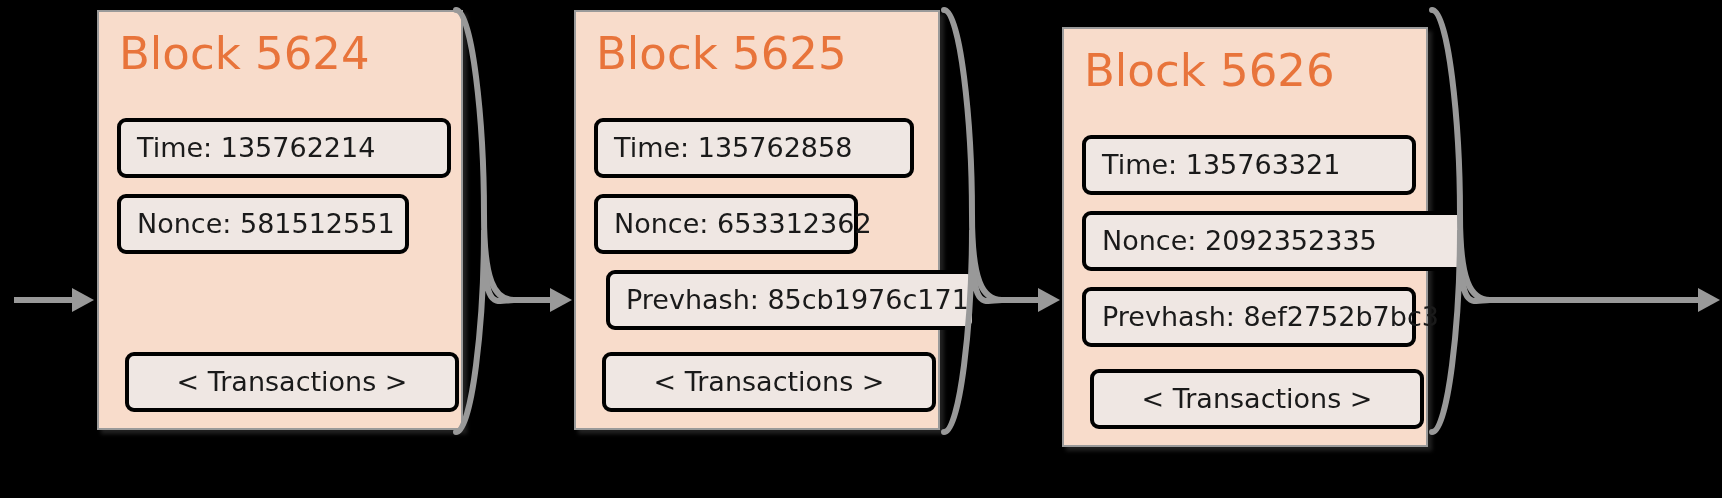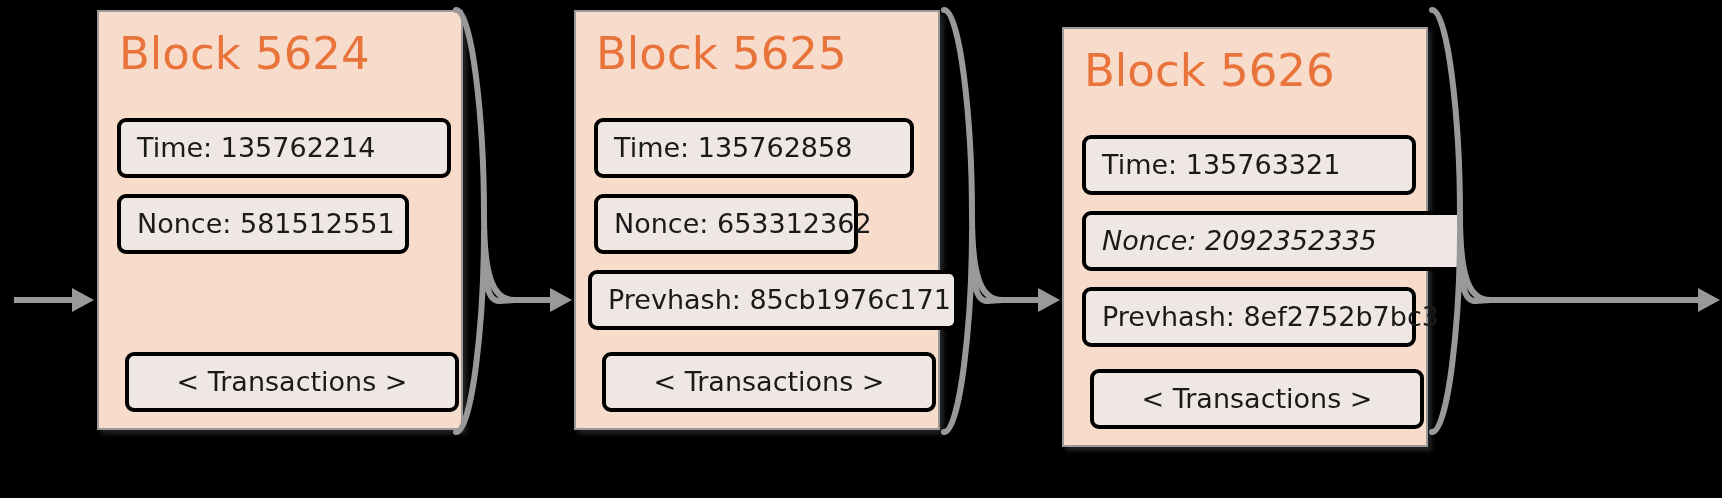--- a/index.html
+++ b/index.html
@@ -77,41 +77,41 @@
   </svg>
 
   <div class="block" style="left:574px; top:10px; width:366px; height:420px;">
     <div class="block-title">Block 5625</div>
     <div class="field" style="left:18px; top:106px; width:320px;">
       <span class="field-text">Time: 135762858</span>
     </div>
     <div class="field" style="left:18px; top:182px; width:264px;">
       <span class="field-text">Nonce: 653312362</span>
     </div>
-    <div class="field" style="left:12px; top:258px; width:370px;">
+    <div class="field" style="left:30px; top:258px; width:370px;">
       <span class="field-text">Prevhash: 85cb1976c171</span>
     </div>
     <div class="field center" style="left:18px; top:340px; width:334px;">
       <span class="field-text">&lt; Transactions &gt;</span>
     </div>
   </div>
 
   <svg class="connector" style="left:938px; top:0px;" width="125" height="440" viewBox="0 0 125 440">
     <path d="M6,10 C22,10 34,120 34,215 C34,280 44,300 64,300" fill="none" stroke="#999999" stroke-width="6" stroke-linecap="round"></path>
     <path d="M6,432 C22,432 34,322 34,230 C34,315 44,300 64,300" fill="none" stroke="#999999" stroke-width="6" stroke-linecap="round"></path>
     <line x1="60" y1="300" x2="100" y2="300" stroke="#999999" stroke-width="6"></line>
     <polygon points="100,288 122,300 100,312" fill="#999999"></polygon>
   </svg>
 
   <div class="block" style="left:1062px; top:27px; width:366px; height:420px;">
     <div class="block-title">Block 5626</div>
     <div class="field" style="left:18px; top:106px; width:334px;">
       <span class="field-text">Time: 135763321</span>
     </div>
-    <div class="field" style="left:18px; top:182px; width:384px;font-style:italic;">
+    <div class="field" style="left:18px; top:182px; width:384px;">
       <span class="field-text">Nonce: 2092352335</span>
     </div>
     <div class="field" style="left:18px; top:258px; width:334px;">
       <span class="field-text">Prevhash: 8ef2752b7bc3</span>
     </div>
     <div class="field center" style="left:18px; top:340px; width:334px;">
       <span class="field-text">&lt; Transactions &gt;</span>
     </div>
   </div>
 

